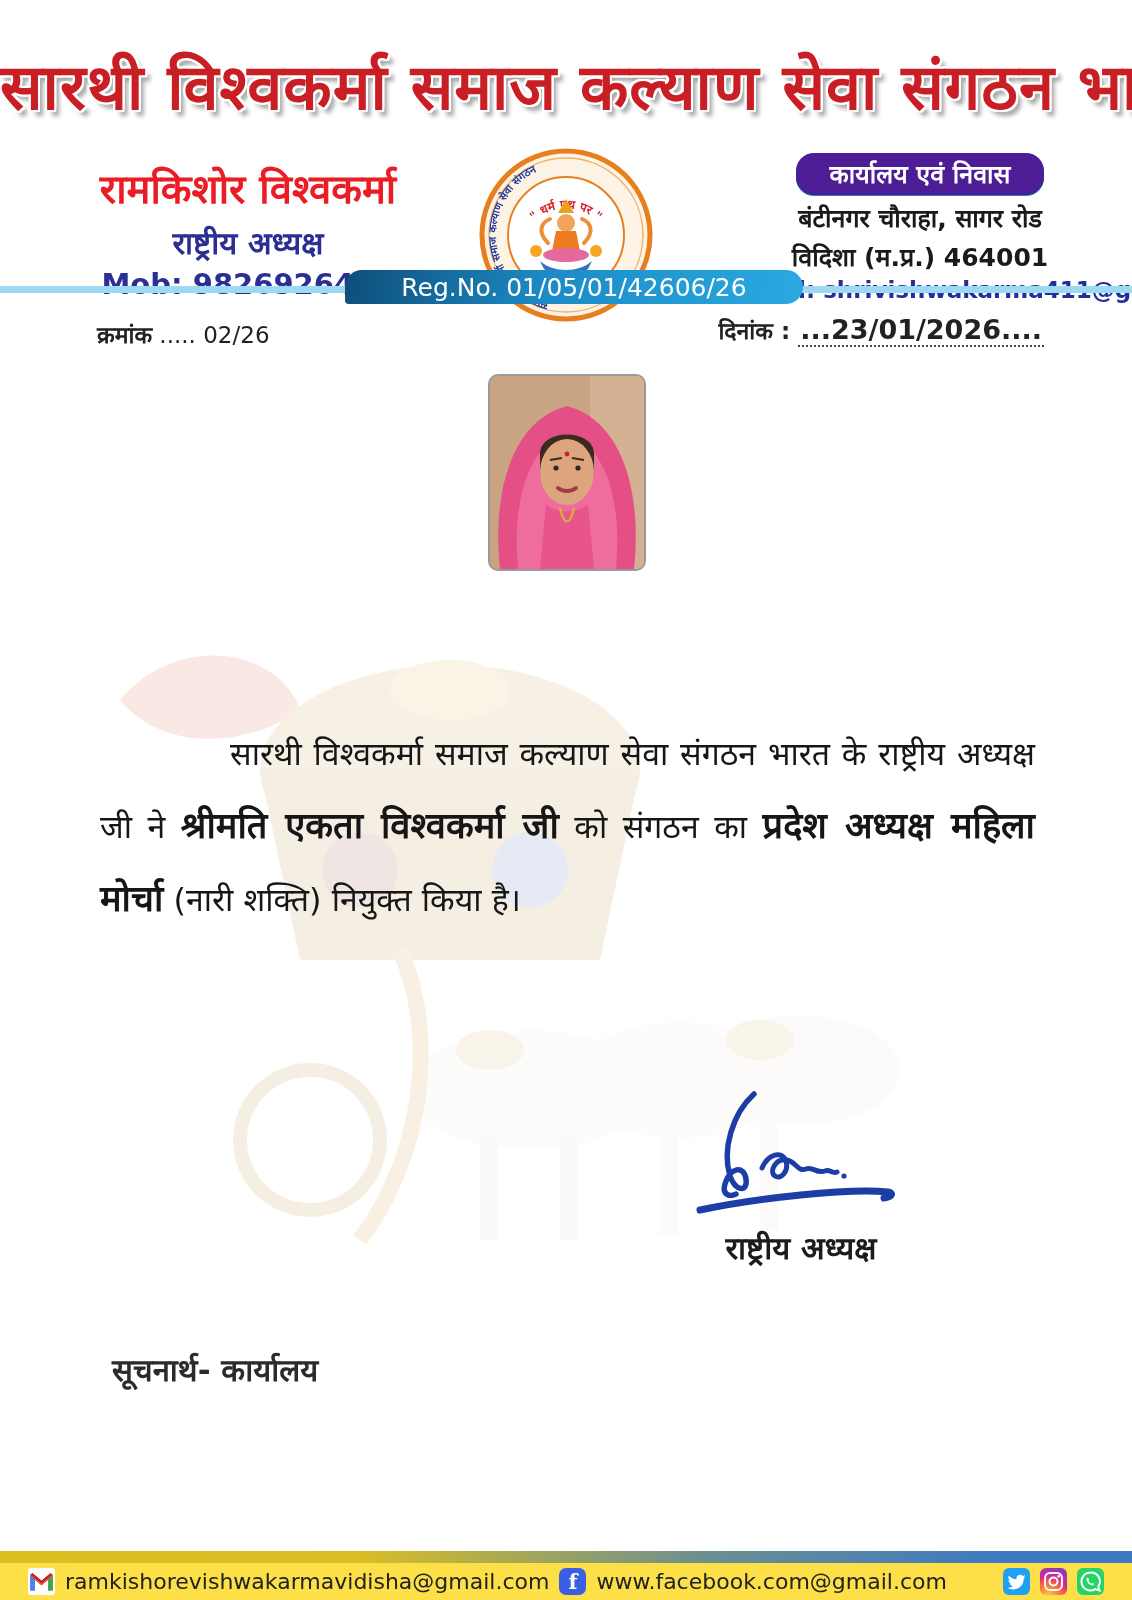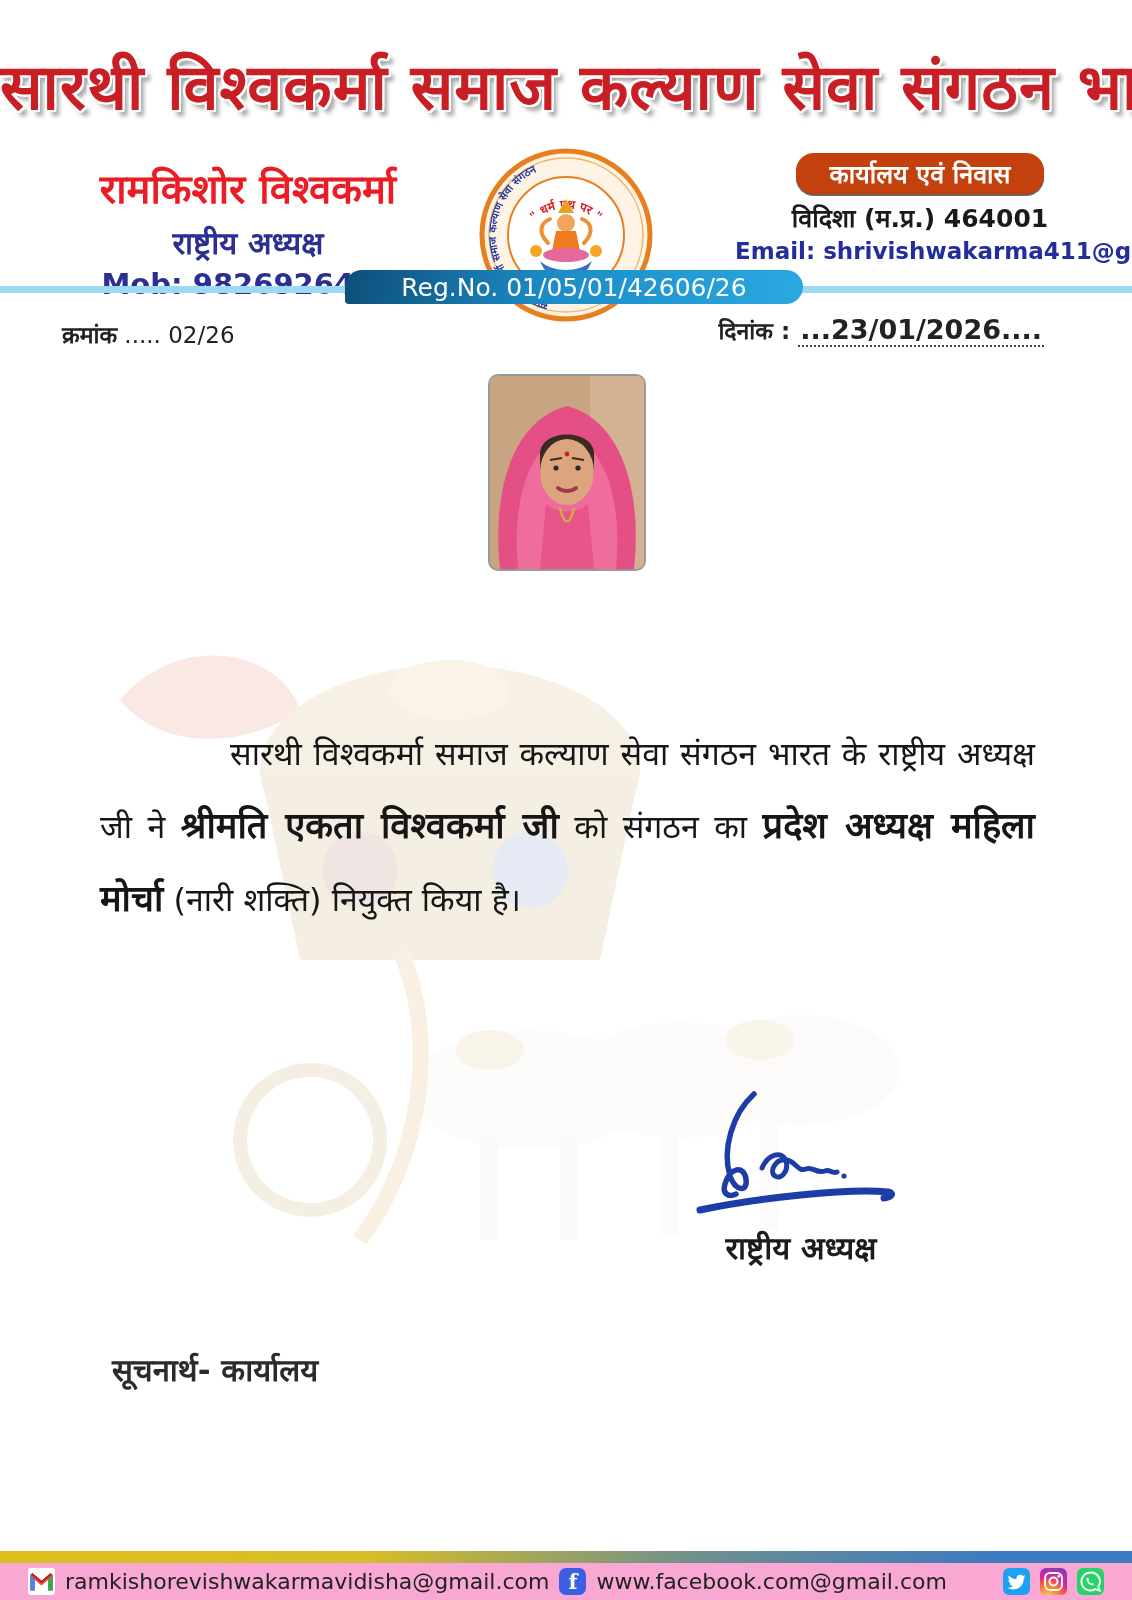--- a/index.html
+++ b/index.html
@@ -19,36 +19,36 @@
       0 -2px 0 #fff, 0 2px 0 #fff, -2px 0 0 #fff, 2px 0 0 #fff,
       5px 6px 4px rgba(60,60,60,.45);
   }
   .hdr-left { position:absolute; left:52px; top:160px; width:392px; text-align:center; }
   .hdr-left .name { font-size:40px; font-weight:800; color:#ec1c24; white-space:nowrap; }
   .hdr-left .desig { font-size:31px; font-weight:800; color:#2b2e92; margin-top:6px; }
   .hdr-left .mob   { font-size:29px; font-weight:800; color:#2b2e92; margin-top:4px; }
   .logo { position:absolute; left:478px; top:147px; }
   .hdr-right { position:absolute; left:735px; top:153px; width:370px; text-align:center; }
   .pill {
-    display:inline-block; background:#c2410c; color:#fff; font-size:25px; font-weight:800;
+    display:inline-block; background:#4c1d95; color:#fff; font-size:25px; font-weight:800;
     border-radius:18px; padding:3px 34px 5px; box-shadow:0 1px 0 #1a85b5;
   }
   .addr { font-size:25px; font-weight:700; color:#1a1a1a; margin-top:5px; white-space:nowrap; }
   .mail { font-size:23px; font-weight:800; color:#232e9b; margin-top:4px; white-space:nowrap; }
   .reg-line { position:absolute; left:0; top:286px; width:100%; height:7px; background:#9ed9f3; }
   .reg-band {
     position:absolute; left:345px; top:270px; width:458px; height:34px;
     background:linear-gradient(100deg,#0e4e79 0%,#1c8cc7 45%,#2aa9e0 100%);
     border-radius:18px 18px 18px 4px;
     display:flex; align-items:center; justify-content:center;
     color:#fff; font-size:25px; font-weight:400;text-align:center;
   }
   
   .serial { position:absolute; left:62px; top:318px; font-size:23px; color:#222; }
-  .serial .lbl { font-weight:800; }
+  .serial .lbl { font-weight:800;margin-left:35px; }
   .dateblock { position:absolute; right:88px; top:314px; font-size:23px; color:#222; }
   .dateblock .lbl { font-weight:800; }
   .date-val { font-weight:800; font-size:27px; border-bottom:2px dotted #444; padding:0 2px; }
   
   .photo {
     position:absolute; left:488px; top:374px; width:158px; height:197px;
     border:2px solid #9a9a9a; border-radius:10px; overflow:hidden; background:#c7a98c;
   }
   
   .heading {
@@ -62,21 +62,21 @@
   .bodytext p.p2 { text-indent:110px; margin-top:0; }
   .bodytext .b { font-weight:800; font-size:1.13em; }
   
   .sig { position:absolute; left:688px; top:1088px; }
   .sig-label { position:absolute; left:676px; top:1226px; width:250px; text-align:center;
     font-size:31px; font-weight:700; color:#1c1c1c; }
   .note { position:absolute; left:112px; top:1348px; font-size:31px; font-weight:700; color:#2b2b2b; }
   
   .foot-bar { position:absolute; left:0; top:1551px; width:100%; height:12px;
     background:linear-gradient(90deg,#ddc01f 0%,#d8bd26 32%,#6d8f8f 62%,#3e7ac2 88%,#3e7ac2 100%); }
-  .foot-strip { position:absolute; left:0; top:1563px; width:100%; height:37px; background:#f9a8d4;
+  .foot-strip { position:absolute; left:0; top:1563px; width:100%; height:37px; background:#fde047;
     display:flex; align-items:center; justify-content:center; gap:10px; }
   .foot-strip .txt { font-size:22px; color:#222; }
   .ficon { width:27px; height:27px; border-radius:6px; display:flex; align-items:center; justify-content:center; }
   .gap { width:36px; }
   .fb { background:#3b5fe2; color:#fff; font-weight:800; font-size:21px; font-family:"DejaVu Serif", serif; border-radius:7px; }
   .tw { background:#1da1f2; }
   .ig { background:radial-gradient(circle at 30% 110%, #fdd54f 0%, #f75c3c 45%, #d6249f 60%, #8a3ab9 90%); }
   .wa { background:#25d366; }
 </style>
 </head>
@@ -133,20 +133,21 @@
     <path d="M78 84 L98 84 L102 104 L74 104 Z" fill="#ef7c22"></path>
     <ellipse cx="88" cy="108" rx="23" ry="7" fill="#e5699c"></ellipse>
     <path d="M62 114 C 75 126, 101 126, 114 114 L110 122 C 98 130, 78 130, 66 122 Z" fill="#3a6fc4"></path>
     <circle cx="58" cy="104" r="6" fill="#f5a623"></circle>
     <circle cx="118" cy="104" r="6" fill="#f5a623"></circle>
     <text x="88" y="142" font-size="10" font-weight="bold" fill="#d42027" text-anchor="middle">भारत</text>
   </svg>
 
   <div class="hdr-right">
     <div class="pill">कार्यालय एवं निवास</div>
+    <div class="addr">बंटीनगर चौराहा, सागर रोड</div>
     <div class="addr">विदिशा (म.प्र.) 464001</div>
     <div class="mail">Email: shrivishwakarma411@gmail.com</div>
   </div>
 
   <div class="reg-line"></div>
   <div class="reg-band">Reg.No. 01/05/01/42606/26</div>
 
   <div class="serial"><span class="lbl">क्रमांक</span><span> ..... </span><span>02/26</span></div>
   <div class="dateblock"><span class="lbl">दिनांक : </span><span class="date-val"><span>...</span><span>23/01/2026</span><span>....</span></span></div>
 

